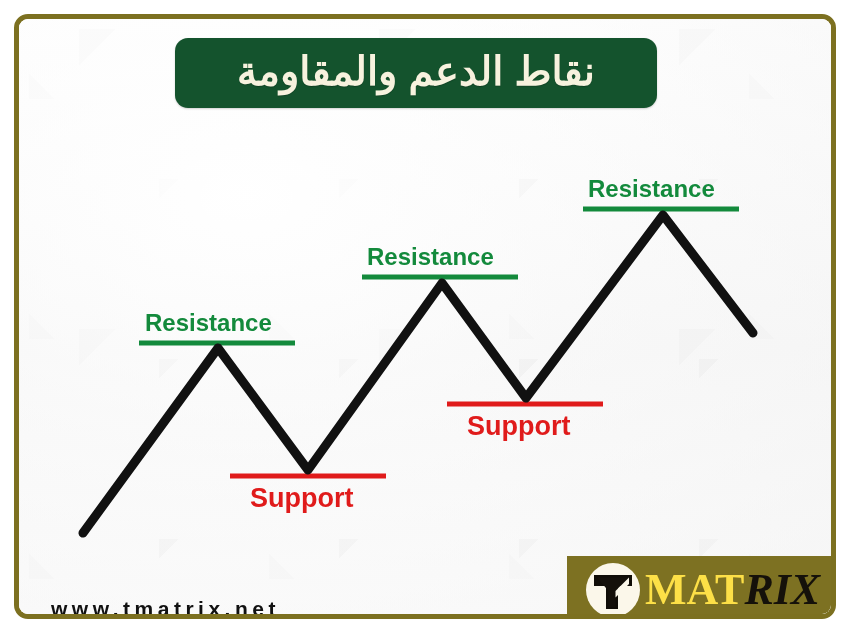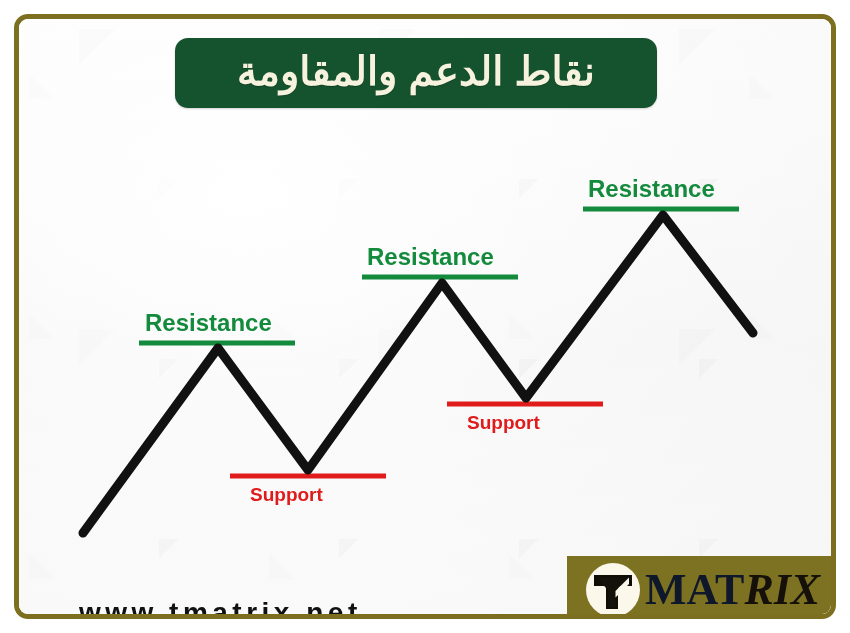--- a/index.html
+++ b/index.html
@@ -76,27 +76,27 @@
   }
 
   
   .lvl-label{
     position:absolute;
     font-weight:700;
     white-space:nowrap;
     line-height:1;
   }
   .res-label{ color:#138a3c; font-size:24px; }
-  .sup-label{ color:#e01b1b; font-size:19px; }
+  .sup-label{ color:#e01b1b; font-size:27px; }
 
   
   #site-url{
     position:absolute;
-    left:60px;top:578px;
-    font-size:28px;
+    left:32px;top:578px;
+    font-size:21px;
     font-weight:700;
     color:#111111;
     letter-spacing:4.5px;
     white-space:nowrap;
   }
 
   
   #logo-bar{
     position:absolute;
     left:548px;top:537px;
@@ -114,21 +114,21 @@
   }
   #logo-word{
     font-family:"Liberation Serif", serif;
     font-size:44px;
     font-weight:700;
     letter-spacing:0px;
     line-height:1;
     margin-left:4px;
     white-space:nowrap;
   }
-  .w-light{ color:#0f172a; }
+  .w-light{ color:#fde047; }
   .w-dark{ color:#15110a;font-style:italic; }
 </style>
 </head>
 <body>
 
 <div id="stage">
 
   <div id="frame">
 
     <div id="texture"></div>

